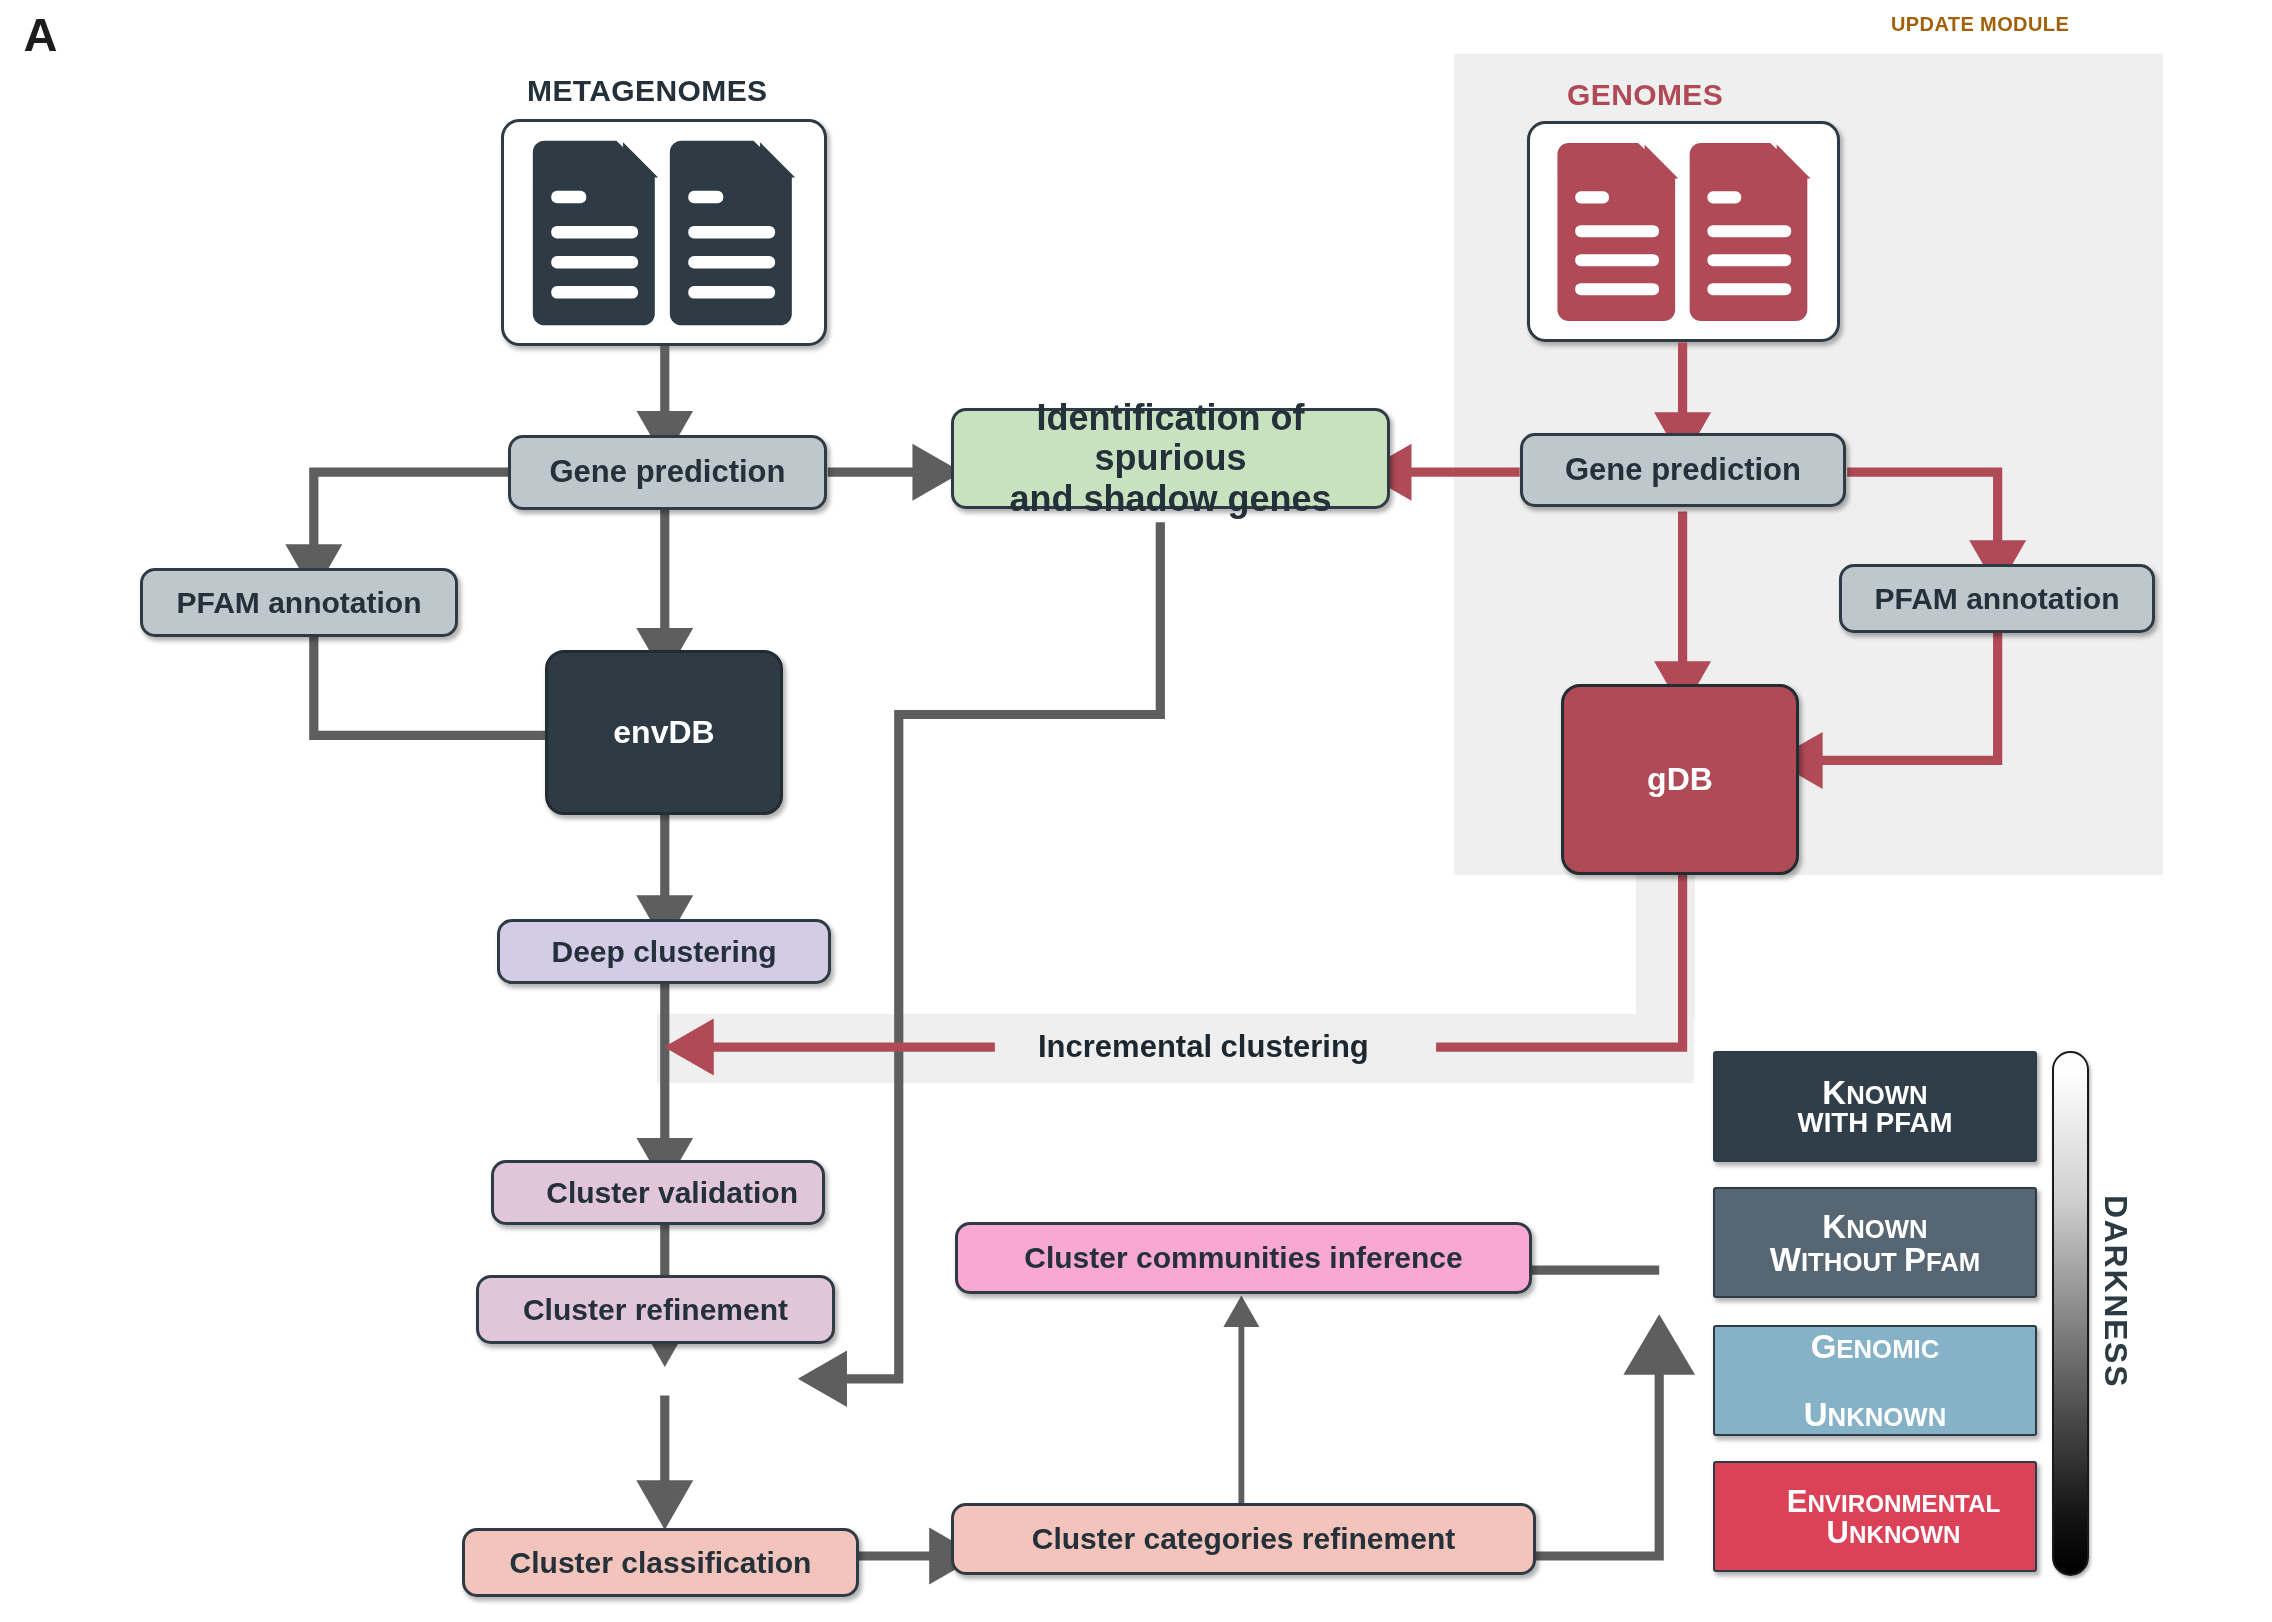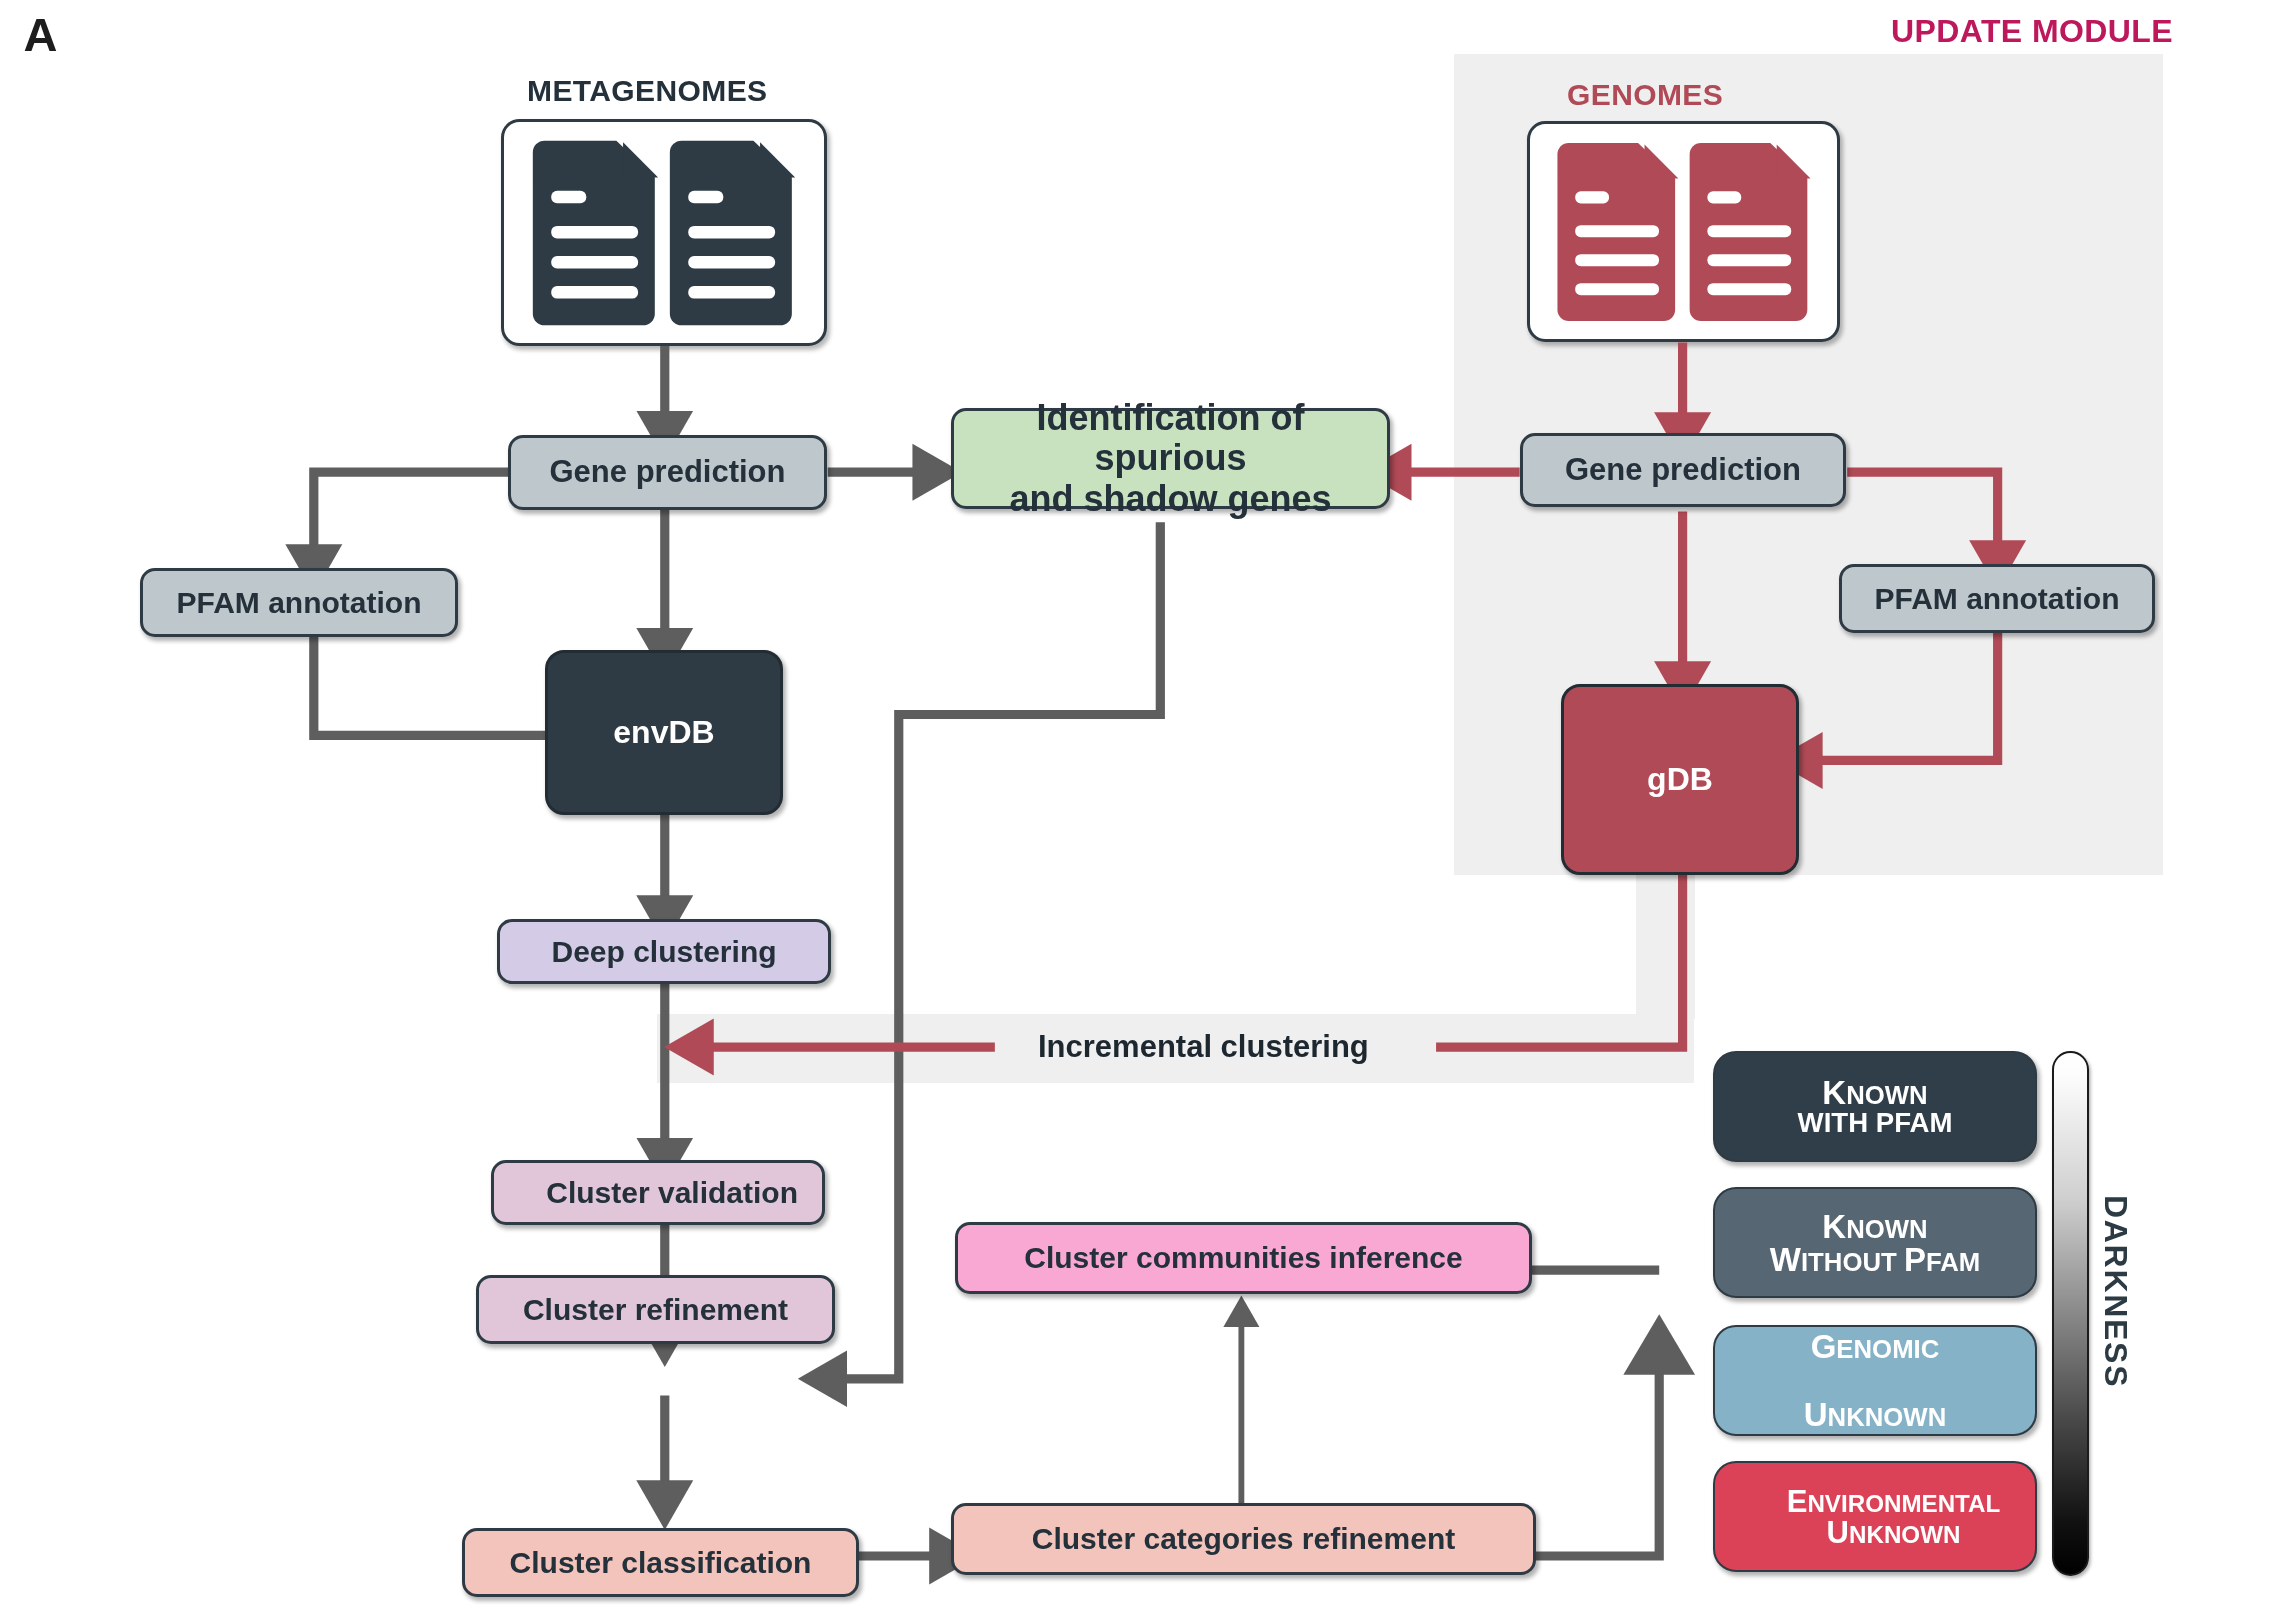--- a/index.html
+++ b/index.html
@@ -31,21 +31,21 @@
 
   
   .caption{position:absolute;font-weight:bold;letter-spacing:0.4px;white-space:nowrap;}
   .panel-letter{position:absolute;font-weight:bold;color:#1d1d1d;}
 
   
   svg.wires{position:absolute;left:0;top:0;width:2273px;height:1622px;overflow:visible;pointer-events:none;}
 
   
   .legend-box{
-    position:absolute;box-sizing:border-box;border:2.5px solid #2e3b44;border-radius:23px;
+    position:absolute;box-sizing:border-box;border:2.5px solid #2e3b44;border-radius:3px;
     display:flex;flex-direction:column;align-items:center;justify-content:center;
     color:#fff;font-weight:bold;text-align:center;line-height:1.0;
     box-shadow:2.5px 3.3px 4.2px rgba(0,0,0,.30);
   }
   .legend-box .l1,.legend-box .l2{display:block;white-space:nowrap;}
   .sc{font-size:.78em;}            
   .cap{font-size:1.0em;}           
 
   .darkbar{
     position:absolute;border:2.5px solid #1b1b1b;border-radius:18.4px;
@@ -64,21 +64,21 @@
 <div id="stage">
 
   <div class="grey-block" style="left:1454px;top:54px;width:709px;height:821px;"></div>
   <div class="grey-block" style="left:657px;top:1014px;width:1037px;height:69px;"></div>
   <div class="grey-block" style="left:1636px;top:869px;width:59px;height:150px;"></div>
 
   <div class="panel-letter" style="left:23.4px;top:6.7px;font-size:47px;">A</div>
 
   <div class="caption" style="left:527px;top:74px;font-size:30px;color:#24303a;">METAGENOMES</div>
   <div class="caption" style="left:1567px;top:78px;font-size:30px;color:#b04a56;">GENOMES</div>
-  <div class="caption" style="left:1891px;top:12.5px;font-size:32px;color:#be185d;">UPDATE MODULE</div>
+  <div class="caption" style="left:1891px;top:12.5px;font-size:20px;color:#a16207;">UPDATE MODULE</div>
 
   <div class="doccard" style="left:501px;top:119px;width:326px;height:227px;">
     <svg width="276" height="188" viewBox="0 0 330 225">
       <g fill="#2e3b44">
         <path d="M8 16 a14 14 0 0 1 14-14 h86 l46 44 v163 a14 14 0 0 1 -14 14 h-118 a14 14 0 0 1 -14 -14 z"></path>
         <path d="M116 4 l42 42 h-42 z" fill="#2e3b44"></path>
       </g>
       <g fill="#ffffff">
         <rect x="30" y="62" width="42" height="15" rx="7"></rect>
         <rect x="30" y="104" width="104" height="15" rx="7"></rect>

